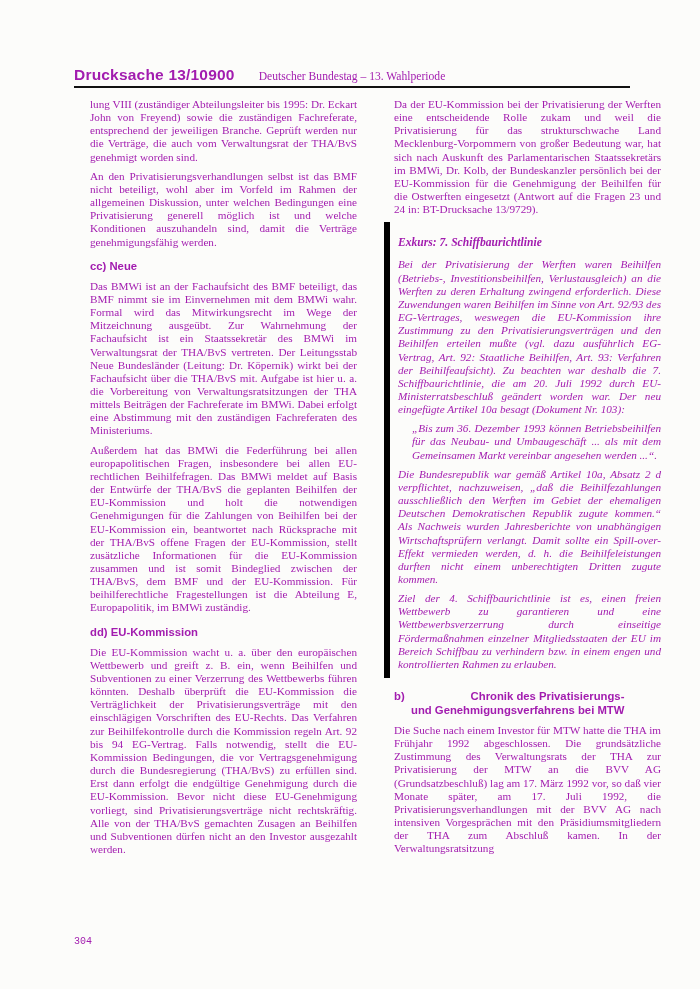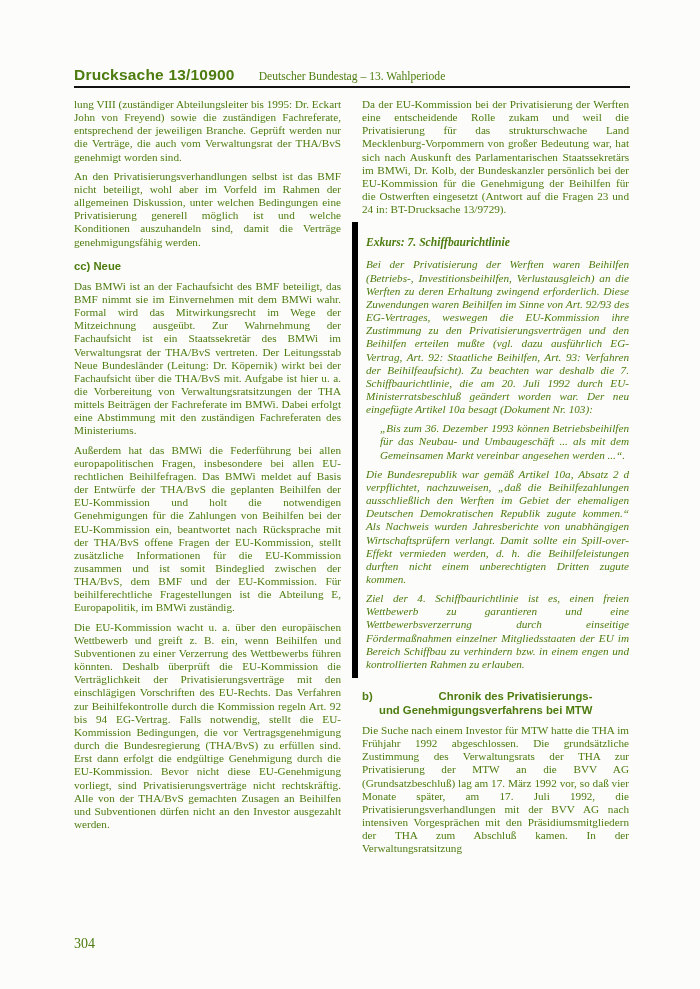--- a/index.html
+++ b/index.html
@@ -1,20 +1,20 @@
 <!DOCTYPE html>
 <html lang="de"><head>
 <meta charset="utf-8">
 <style>
   html,body{margin:0;padding:0;background:#e8e8e6;}
   .page{
     position:relative;
     width:700px;height:989px;
     background:#fcfcfa;
-    color:#4d7c0f;
+    color:#a21caf;
     overflow:hidden;
     margin:0 auto;
   }
   
   .hdr{position:absolute;top:62px;left:74px;width:556px;height:24px;}
   .hdr-docnum{
     position:absolute;left:0;bottom:2px;
     font-family:"Liberation Sans",sans-serif;
     font-weight:bold;font-size:15.5px;letter-spacing:.2px;
     white-space:nowrap;
@@ -26,21 +26,21 @@
   }
   .hdr-rule{
     position:absolute;top:86px;left:74px;width:556px;height:2px;
     background:#111;border:none;
   }
   
   .columns{
     position:absolute;top:98px;left:74px;width:556px;
     display:flex;gap:21px;
   }
-  .col{width:267px;flex:0 0 267px;}
+  .col{width:267px;flex:0 0 267px;margin-left:16px;}
   .col p{
     font-family:"Liberation Serif",serif;
     font-size:11.2px;line-height:13.15px;
     text-align:justify;
     hyphens:auto;-webkit-hyphens:auto;
     margin:0 0 6px 0;
   }
   .subhead{
     font-family:"Liberation Sans",sans-serif;
     font-weight:bold;font-size:11.3px;line-height:13px;
@@ -65,21 +65,21 @@
     display:flex;
     font-family:"Liberation Sans",sans-serif;
     font-weight:bold;font-size:11.3px;line-height:13.4px;
     margin:12px 0 7px 0;
   }
   .heading-b .lbl{flex:0 0 17px;}
   .heading-b .txt{white-space:pre-line;text-align:right;}
   
   .pagenum{
     position:absolute;left:74px;top:936px;
-    font-family:Liberation Serif, serif;font-size:14px;
+    font-family:Liberation Mono, monospace;font-size:10px;
   }
 </style>
 </head>
 <body>
 
 <div class="page">
 
   <div class="hdr">
     <div class="hdr-docnum"><span>Drucksache</span>&nbsp;<span>13/10900</span></div>
     <div class="hdr-session">Deutscher Bundestag – 13. Wahlperiode</div>
@@ -87,20 +87,21 @@
   <div class="hdr-rule"></div>
 
   <div class="columns">
 
     <section class="col">
       <p>lung VIII (zuständiger Abteilungsleiter bis 1995: Dr. Eckart John von Freyend) sowie die zuständigen Fachreferate, entsprechend der jeweiligen Branche. Geprüft werden nur die Verträge, die auch vom Verwaltungsrat der THA/BvS genehmigt worden sind.</p>
       <p>An den Privatisierungsverhandlungen selbst ist das BMF nicht beteiligt, wohl aber im Vorfeld im Rahmen der allgemeinen Diskussion, unter welchen Bedingungen eine Privatisierung generell möglich ist und welche Konditionen auszuhandeln sind, damit die Verträge genehmigungsfähig werden.</p>
       <div class="subhead">cc) Neue</div>
       <p>Das BMWi ist an der Fachaufsicht des BMF beteiligt, das BMF nimmt sie im Einvernehmen mit dem BMWi wahr. Formal wird das Mitwirkungsrecht im Wege der Mitzeichnung ausgeübt. Zur Wahrnehmung der Fachaufsicht ist ein Staatssekretär des BMWi im Verwaltungsrat der THA/BvS vertreten. Der Leitungsstab Neue Bundesländer (Leitung: Dr. Köpernik) wirkt bei der Fachaufsicht über die THA/BvS mit. Aufgabe ist hier u. a. die Vorbereitung von Verwaltungsratsitzungen der THA mittels Beiträgen der Fachreferate im BMWi. Dabei erfolgt eine Abstimmung mit den zuständigen Fachreferaten des Ministeriums.</p>
       <p>Außerdem hat das BMWi die Federführung bei allen europapolitischen Fragen, insbesondere bei allen EU-rechtlichen Beihilfefragen. Das BMWi meldet auf Basis der Entwürfe der THA/BvS die geplanten Beihilfen der EU-Kommission und holt die notwendigen Genehmigungen für die Zahlungen von Beihilfen bei der EU-Kommission ein, beantwortet nach Rücksprache mit der THA/BvS offene Fragen der EU-Kommission, stellt zusätzliche Informationen für die EU-Kommission zusammen und ist somit Bindeglied zwischen der THA/BvS, dem BMF und der EU-Kommission. Für beihilferechtliche Fragestellungen ist die Abteilung E, Europapolitik, im BMWi zuständig.</p>
+      <div class="subhead">dd) EU-Kommission</div>
       <p>Die EU-Kommission wacht u. a. über den europäischen Wettbewerb und greift z. B. ein, wenn Beihilfen und Subventionen zu einer Verzerrung des Wettbewerbs führen könnten. Deshalb überprüft die EU-Kommission die Verträglichkeit der Privatisierungsverträge mit den einschlägigen Vorschriften des EU-Rechts. Das Verfahren zur Beihilfekontrolle durch die Kommission regeln Art. 92 bis 94 EG-Vertrag. Falls notwendig, stellt die EU-Kommission Bedingungen, die vor Vertragsgenehmigung durch die Bundesregierung (THA/BvS) zu erfüllen sind. Erst dann erfolgt die endgültige Genehmigung durch die EU-Kommission. Bevor nicht diese EU-Genehmigung vorliegt, sind Privatisierungsverträge nicht rechtskräftig. Alle von der THA/BvS gemachten Zusagen an Beihilfen und Subventionen dürfen nicht an den Investor ausgezahlt werden.</p>
     </section>
 
     <section class="col">
       <p>Da der EU-Kommission bei der Privatisierung der Werften eine entscheidende Rolle zukam und weil die Privatisierung für das strukturschwache Land Mecklenburg-Vorpommern von großer Bedeutung war, hat sich nach Auskunft des Parlamentarischen Staatssekretärs im BMWi, Dr. Kolb, der Bundeskanzler persönlich bei der EU-Kommission für die Genehmigung der Beihilfen für die Ostwerften eingesetzt (Antwort auf die Fragen 23 und 24 in: BT-Drucksache 13/9729).</p>
 
       <div class="exkurs">
         <div class="exkurs-title">Exkurs: 7. Schiffbaurichtlinie</div>
         <p>Bei der Privatisierung der Werften waren Beihilfen (Betriebs-, Investitionsbeihilfen, Verlustausgleich) an die Werften zu deren Erhaltung zwingend erforderlich. Diese Zuwendungen waren Beihilfen im Sinne von Art. 92/93 des EG-Vertrages, weswegen die EU-Kommission ihre Zustimmung zu den Privatisierungsverträgen und den Beihilfen erteilen mußte (vgl. dazu ausführlich EG-Vertrag, Art. 92: Staatliche Beihilfen, Art. 93: Verfahren der Beihilfeaufsicht). Zu beachten war deshalb die 7. Schiffbaurichtlinie, die am 20. Juli 1992 durch EU-Ministerratsbeschluß geändert worden war. Der neu eingefügte Artikel 10a besagt (Dokument Nr. 103):</p>
         <p class="quote">„Bis zum 36. Dezember 1993 können Betriebsbeihilfen für das Neubau- und Umbaugeschäft ... als mit dem Gemeinsamen Markt vereinbar angesehen werden ...“.</p>

